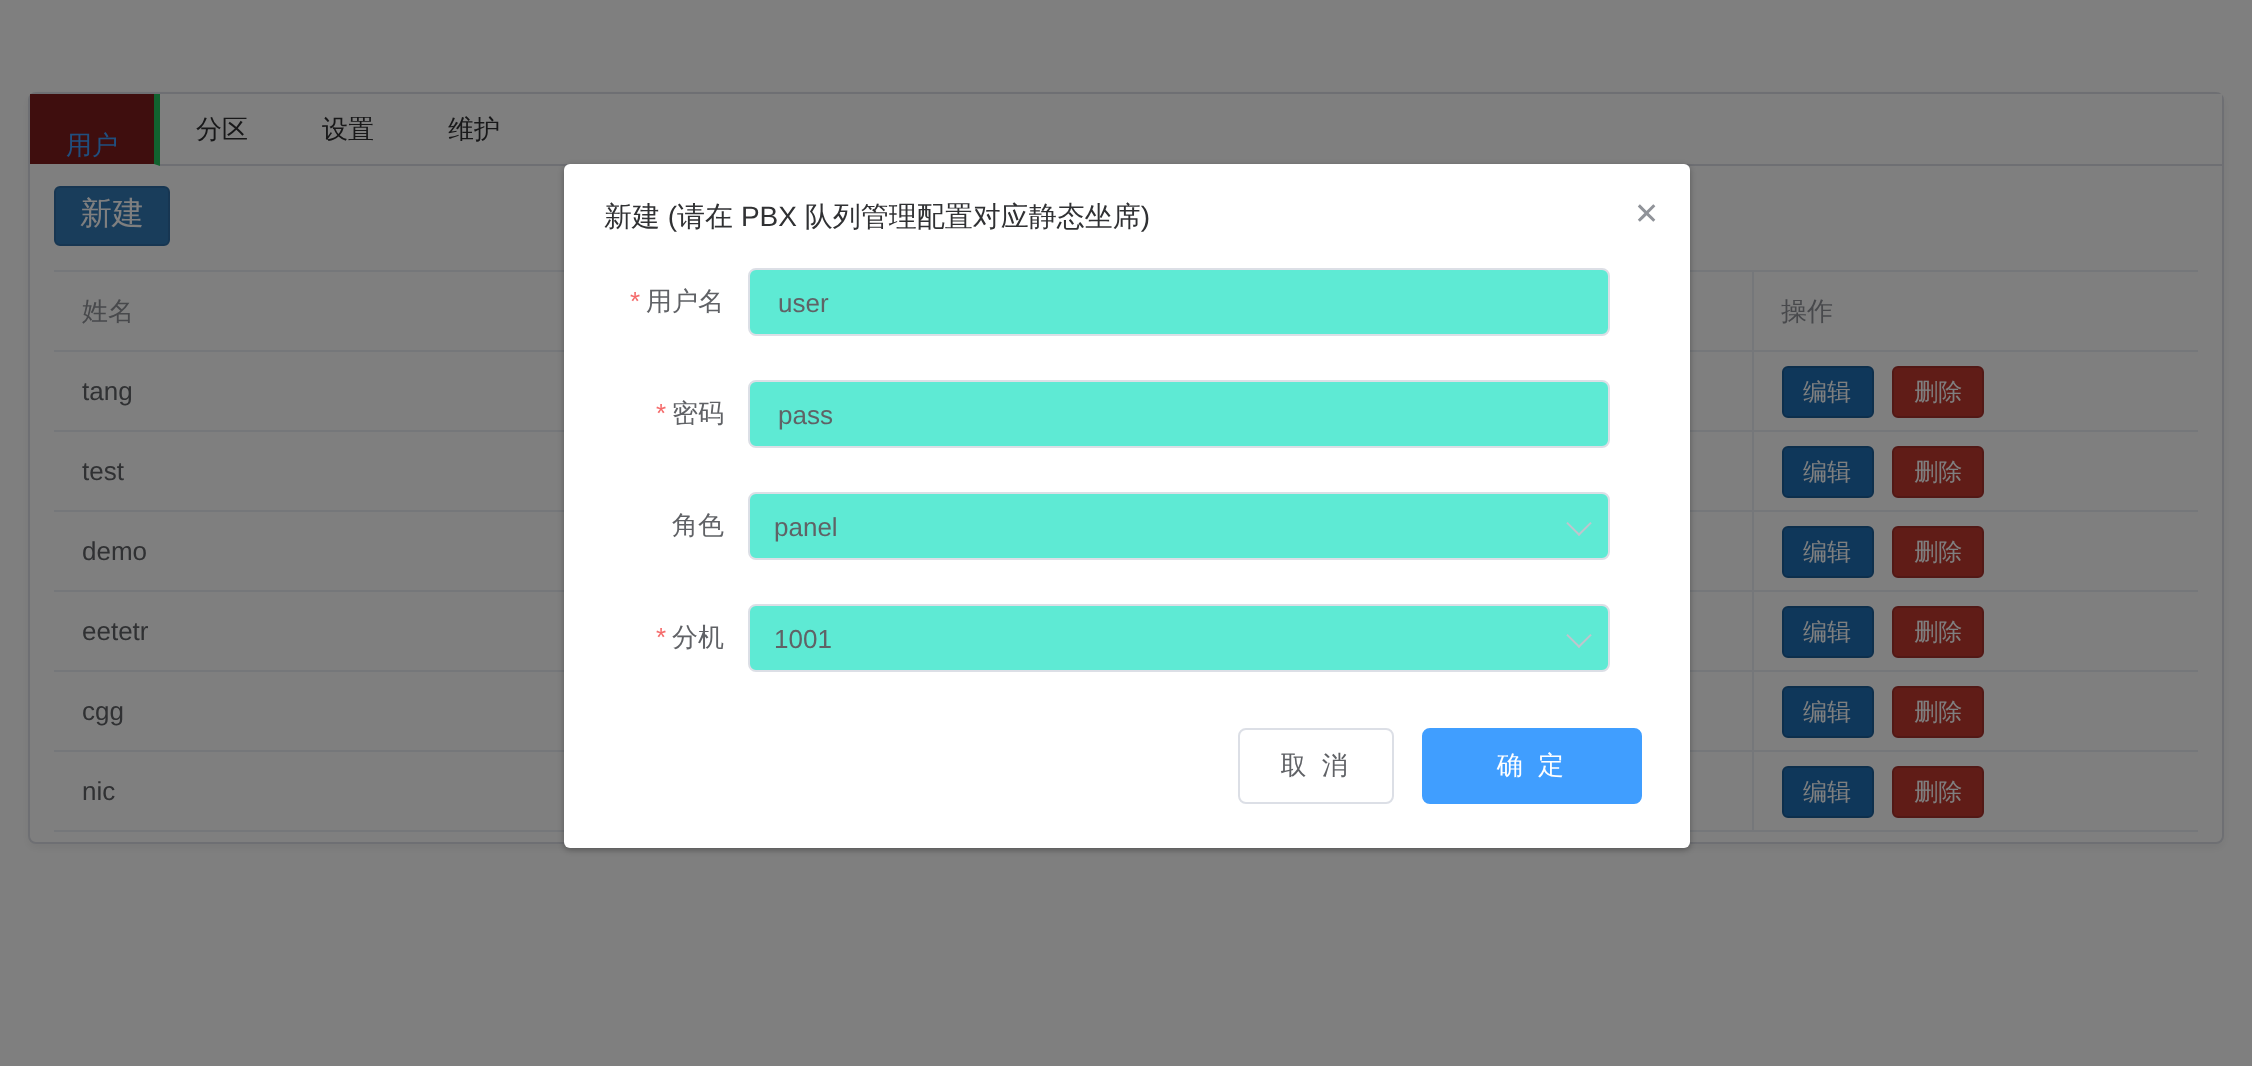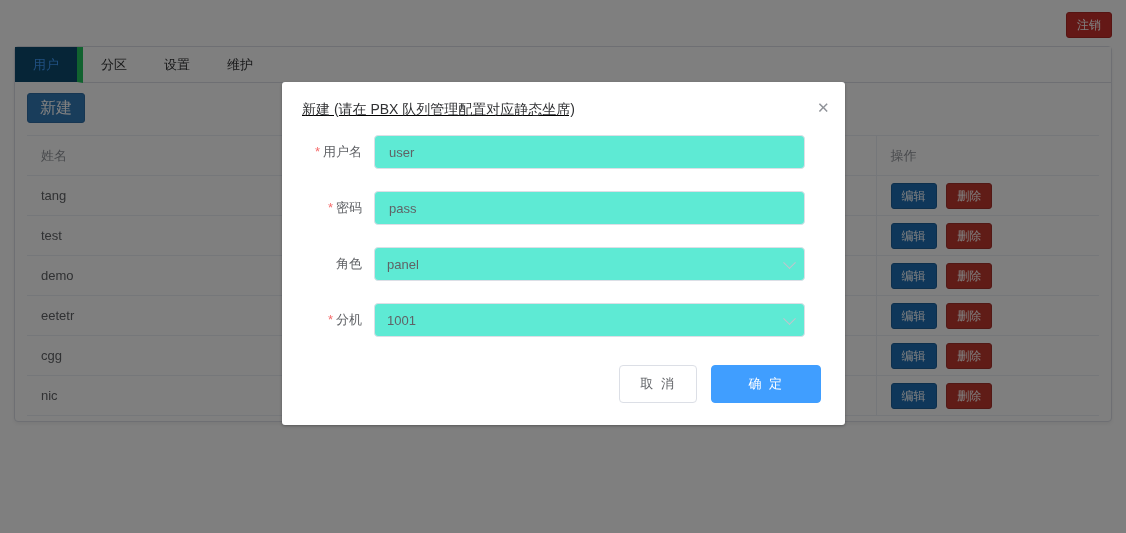--- a/index.html
+++ b/index.html
@@ -47,25 +47,26 @@
   .tab {
     padding: 0 18px;
     display: flex; align-items: center;
     font-size: 13px; color: #303133;
     cursor: pointer;
     border-right: 1px solid transparent;
     position: relative;
   }
   .tab.active {
     color: #409eff;
-    background: #0c4a6e;
+    background: #7f1d1d;
     border-left: 1px solid #dcdfe6;
-    border-right: 6px solid #22c55e;
+    border-right: 3px solid #22c55e;
     margin-bottom: -1px;
     border-bottom: 1px solid #ffffff;
+    align-items: flex-end;
   }
   .tab:first-child.active { border-left: none; }
 
   .panel-body { padding: 10px 12px 0 12px; }
 
   .new-btn {
     background: #337ab7; border: 1px solid #2e6da4; color: #fff;
     font-size: 16px; padding: 6px 12px; border-radius: 3px; cursor: pointer;
     line-height: 1;
   }
@@ -117,21 +118,20 @@
     left: 282px; top: 82px;
     width: 563px;
     background: #ffffff;
     border-radius: 3px;
     box-shadow: 0 1px 3px rgba(0,0,0,.3);
     overflow: hidden;
   }
   .modal-header {
     padding: 18px 36px 8px 20px;
     position: relative;
-    text-decoration: underline;
   }
   .modal-title {
     font-size: 14px; color: #303133;
   }
   .modal-close {
     position: absolute; right: 16px; top: 16px;
     width: 18px; height: 18px;
     color: #909399; font-size: 15px; line-height: 18px;
     text-align: center; cursor: pointer; background: none; border: none;
   }
@@ -185,23 +185,20 @@
     cursor: pointer; margin-left: 10px; letter-spacing: 2px;
   }
 </style>
 </head>
 <body>
 
 <div id="app">
 
   <div class="page">
 
-    <div class="topbar">
-      <button class="logout-btn">注销</button>
-    </div>
 
     <div class="panel">
 
       <div class="tabs">
         <div class="tab active">
           <span>用户</span>
         </div>
         <div class="tab">
           <span>分区</span>
         </div>

